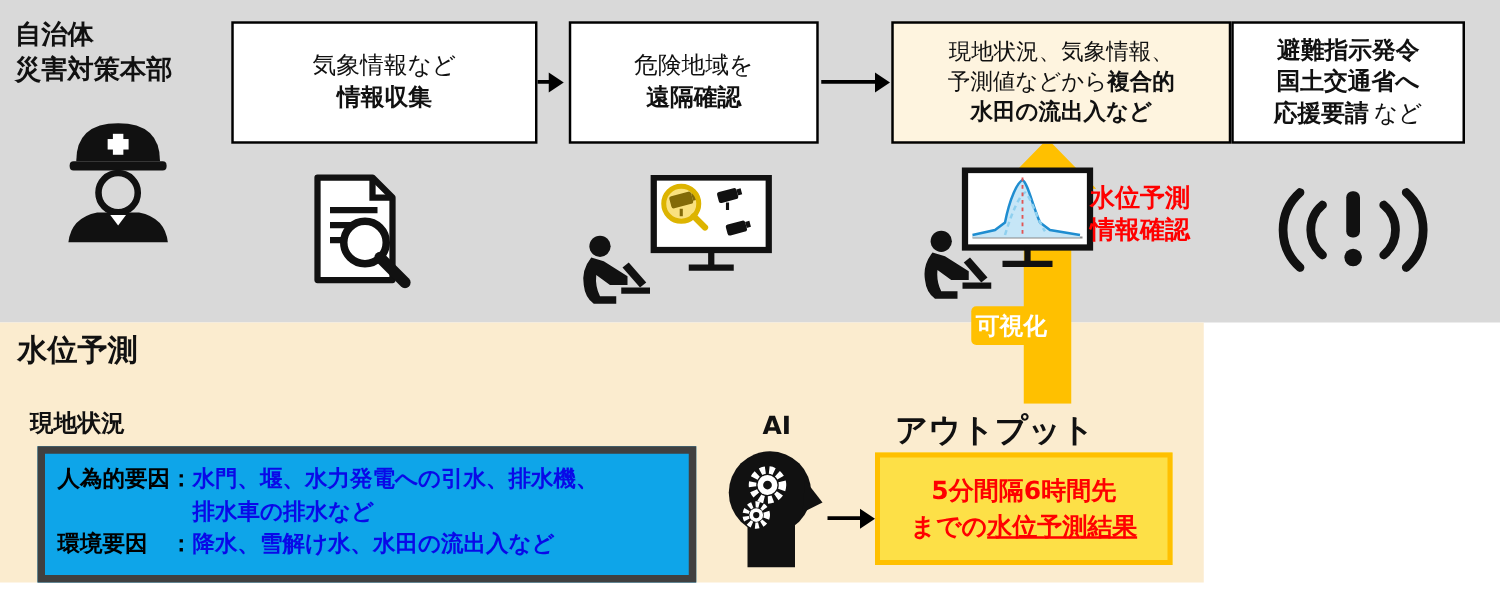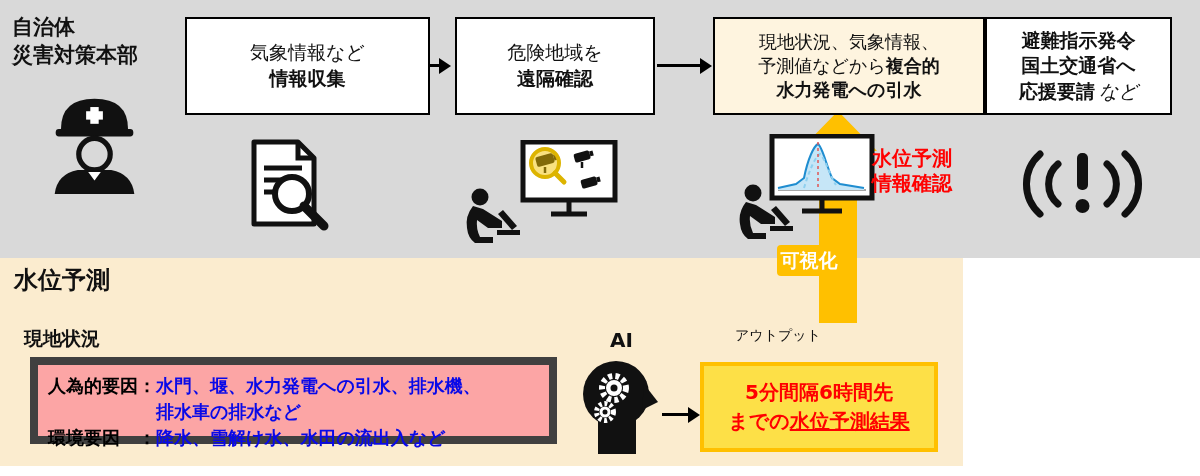--- a/index.html
+++ b/index.html
@@ -13,21 +13,21 @@
   .org-label { position:absolute; left:12px; top:13px; font-size:21px; font-weight:bold; line-height:1.35; z-index:2; }
 
   .step { position:absolute; top:17px; height:98px; background:#fff; border:2px solid #000;
           display:flex; flex-direction:column; justify-content:center; align-items:center;
           text-align:center; font-size:19px; line-height:1.35; z-index:2; padding:2px 4px; }
   .step .b { font-weight:bold; }
   #step1 { left:185px; width:245px; }
   #step2 { left:455px; width:200px; }
   #step3 { left:713px; width:272px; background:#fef4df; font-size:18px; }
   #step4 { left:985px; width:187px; font-weight:bold; }
-  #step4 .n { font-weight:normal; margin-left:4px;font-style:italic; }
+  #step4 .n { font-weight:normal; margin-left:4px; }
 
   .harrow { position:absolute; height:3px; background:#000; top:64px; z-index:1; }
   .harrow::after { content:""; position:absolute; right:-11px; top:-6.5px;
                    border-left:12px solid #000; border-top:8px solid transparent; border-bottom:8px solid transparent; }
   #arr1 { left:390px; width:50px; }
   #arr2 { left:657px; width:44px; }
   #arr3 { left:962px; width:12px; }
   #arr-out { left:662px; width:27px; top:413px; }
 
   .icon { position:absolute; z-index:2; }
@@ -42,24 +42,24 @@
   .viz-badge { position:absolute; left:777px; top:245px; width:64px; height:31px; background:#ffc000;
                color:#fff; font-weight:bold; font-size:19px; display:flex; align-items:center;
                justify-content:center; border-radius:4px; z-index:3; }
 
   .note-red { position:absolute; left:872px; top:146px; color:#ff0000; font-weight:bold;
               font-size:20px; line-height:1.25; z-index:2; }
 
   .pred-title   { position:absolute; left:14px;  top:264px; font-size:24px; font-weight:bold; z-index:2; }
   .input-label  { position:absolute; left:24px;  top:326px; font-size:19px; font-weight:bold; z-index:2; }
   .ai-label     { position:absolute; left:610px; top:328px; font-size:20px; font-weight:bold; z-index:2; }
-  .output-label { position:absolute; left:735px; top:327px; font-size:14px; font-weight:normal; z-index:2; }
-
-  .input-box { position:absolute; left:30px; top:357px; width:527px; height:87px; background:#fca5a5;
-               border:8px solid #404040; padding:8px 10px; font-size:18px; font-weight:bold;
+  .output-label { position:absolute; left:716px; top:327px; font-size:26px; font-weight:bold; z-index:2; }
+
+  .input-box { position:absolute; left:30px; top:357px; width:527px; height:109px; background:#0ea5e9;
+               border:6px solid #404040; padding:8px 10px; font-size:18px; font-weight:bold;
                line-height:1.45; z-index:2; }
   .factor-row { display:flex; }
   .factor-row .lbl { flex:0 0 auto; white-space:nowrap; color:#000; }
   .factor-row .val { color:#0909e8; }
 
   .output-box { position:absolute; left:700px; top:362px; width:238px; height:90px; background:#fde047;
                 border:4px solid #ffc000; display:flex; flex-direction:column; justify-content:center;
                 align-items:center; font-size:20px; font-weight:bold; color:#ff0000; line-height:1.45;
                 text-align:center; z-index:2; }
   .output-box .ul { text-decoration:underline; }
@@ -93,21 +93,21 @@
   </div>
 
   <div class="step" id="step2">
     <div>危険地域を</div>
     <div class="b">遠隔確認</div>
   </div>
 
   <div class="step" id="step3">
     <div>現地状況、気象情報、</div>
     <div><span>予測値などから</span><span class="b">複合的</span></div>
-    <div class="b">水力発電への引水</div>
+    <div class="b">水田の流出入など</div>
   </div>
 
   <div class="step" id="step4">
     <div>避難指示発令</div>
     <div>国土交通省へ</div>
     <div><span>応援要請</span><span class="n">など</span></div>
   </div>
 
   <div class="harrow" id="arr1"></div>
   <div class="harrow" id="arr2"></div>

